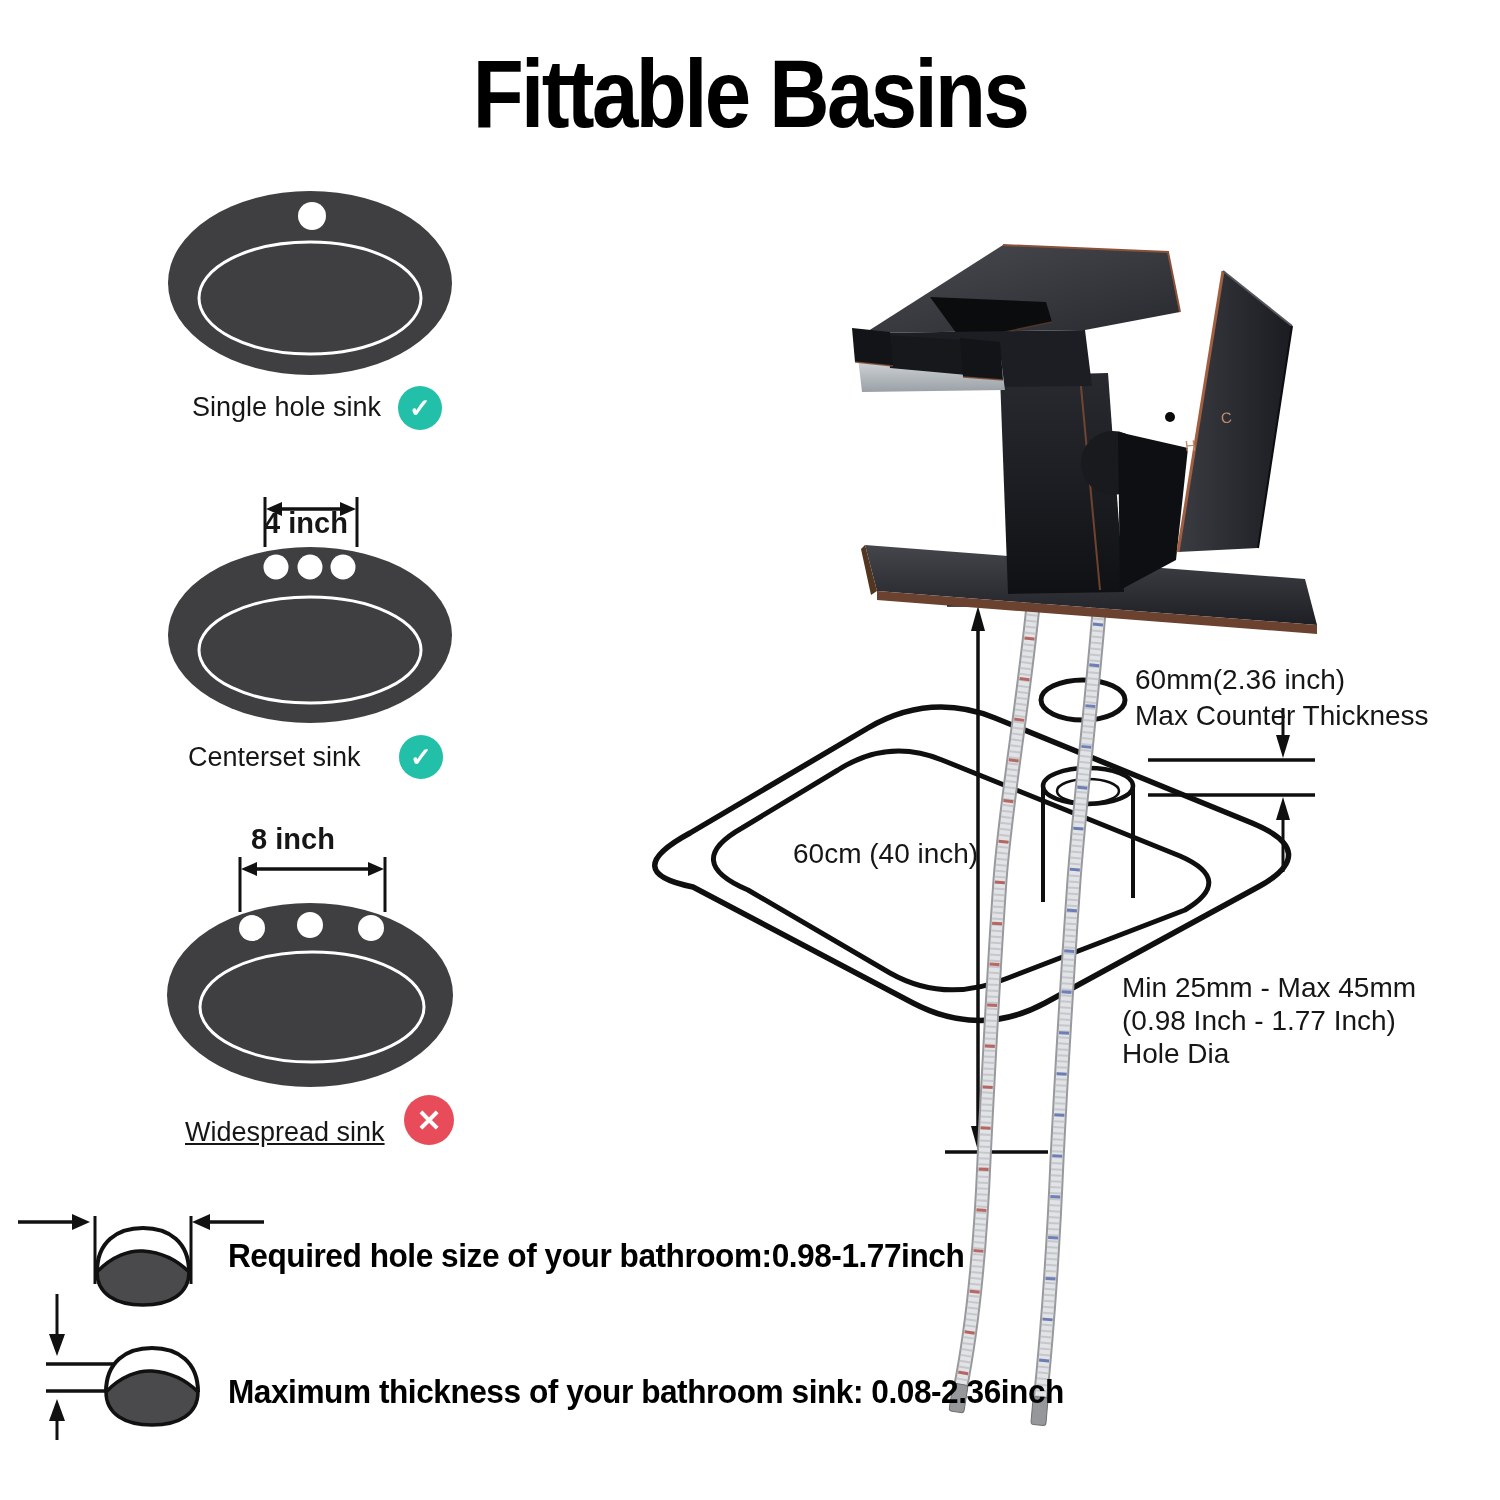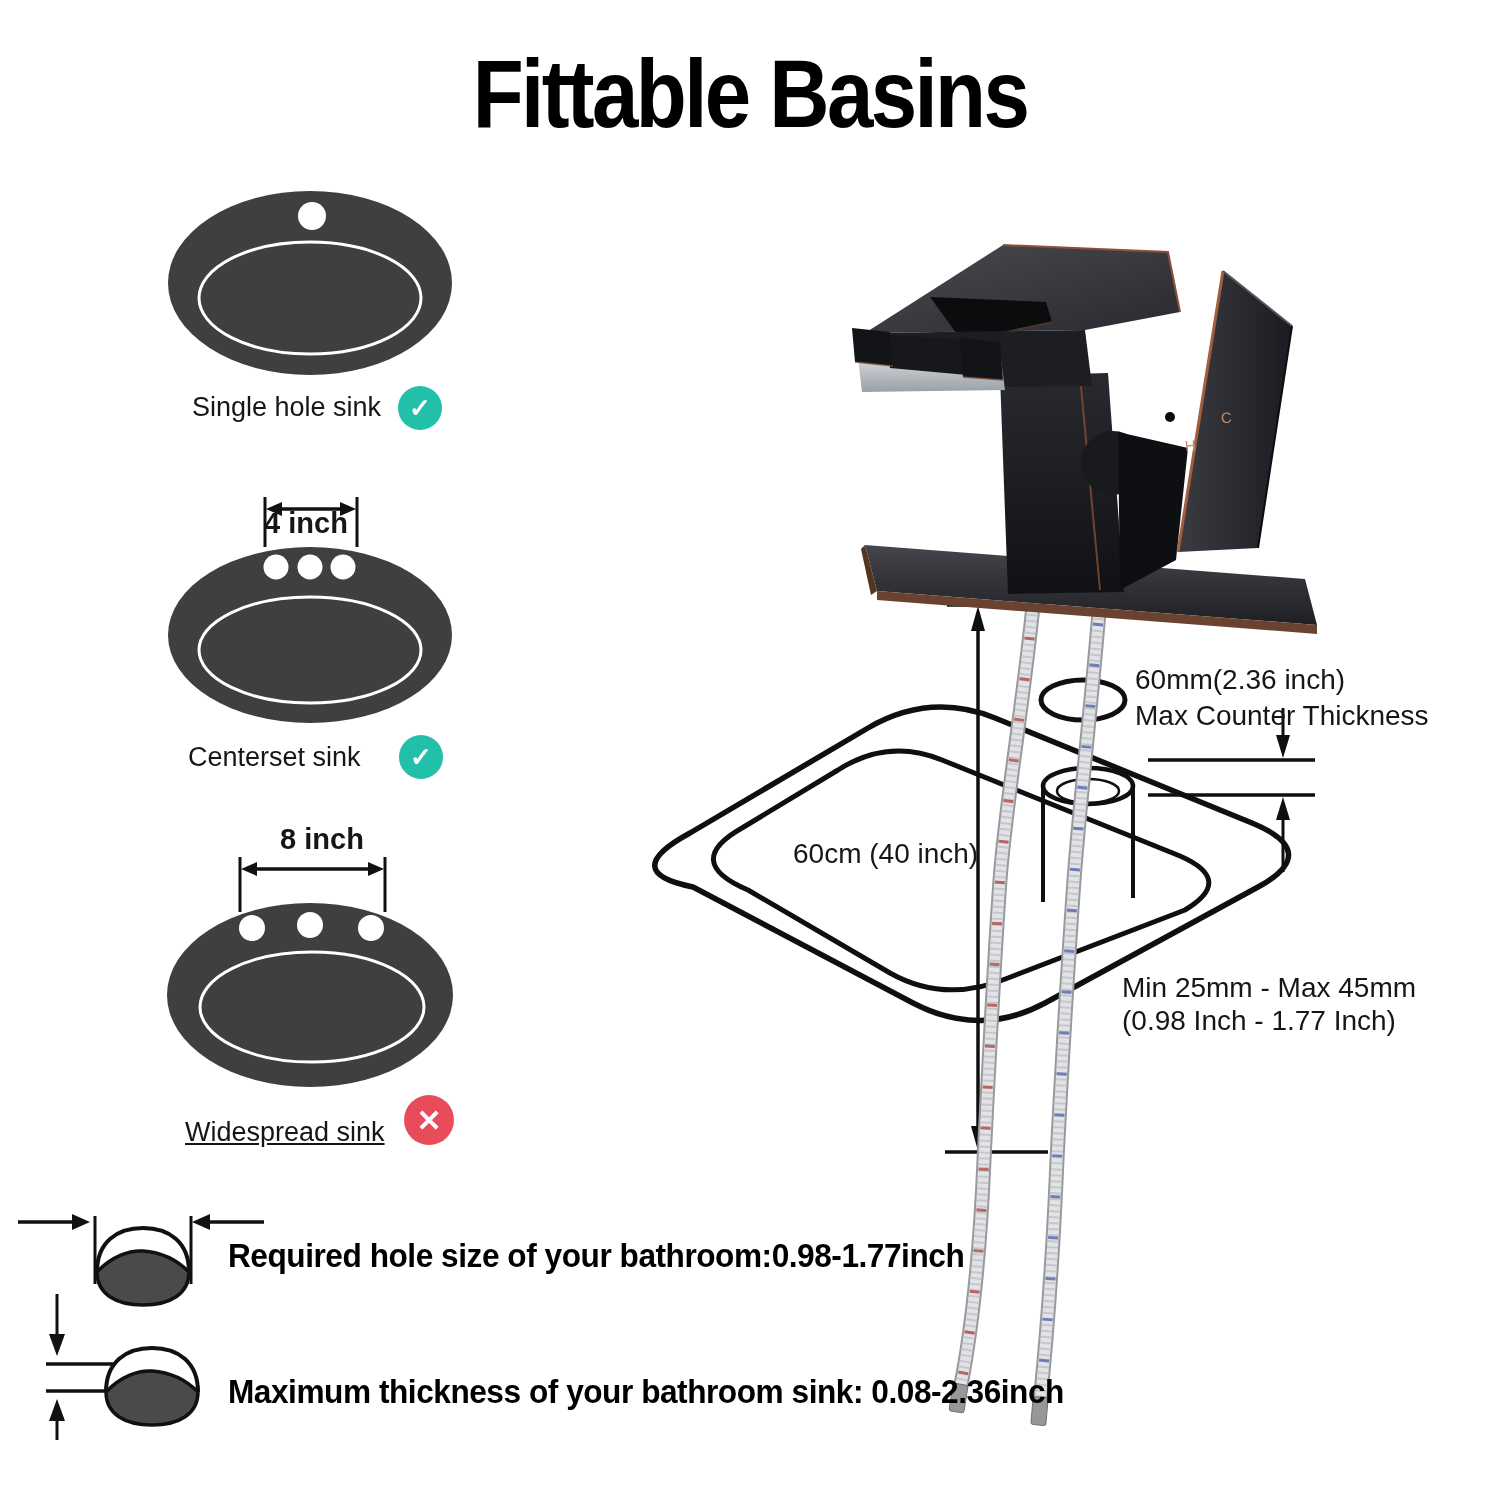--- a/index.html
+++ b/index.html
@@ -195,36 +195,37 @@
   <div class="badge check" style="left:398px;top:386px;">
     <span>✓</span>
   </div>
 
   <div class="txt dim" style="left:246px;top:463px;width:120px;margin-top:44px;">4 inch</div>
   <div class="txt lbl" style="left:188px;top:742px;">Centerset sink</div>
   <div class="badge check" style="left:399px;top:735px;">
     <span>✓</span>
   </div>
 
-  <div class="txt dim" style="left:262px;top:823px;width:120px;">8 inch</div>
+  <div class="txt dim" style="left:233px;top:823px;width:120px;">8 inch</div>
   <div class="txt lbl" style="left:185px;top:1117px;text-decoration:underline;">Widespread sink</div>
   <div class="badge cross" style="left:404px;top:1095px;">
     <span>✕</span>
   </div>
 
   <div class="txt ann" style="left:1135px;top:662px;">
     <div>60mm(2.36 inch)</div>
     <div>Max Counter Thickness</div>
   </div>
 
   <div class="txt ann" style="left:793px;top:836px;">60cm (40 inch)</div>
 
   <div class="txt ann3" style="left:1122px;top:971px;">
     <div>Min 25mm - Max 45mm</div>
     <div>(0.98 Inch - 1.77 Inch)</div>
+    <div>Hole Dia</div>
   </div>
 
   <div class="hc" style="left:1185px;top:437px;transform:rotate(-6deg);">H</div>
   <div class="hc" style="left:1221px;top:409px;transform:rotate(-6deg);">C</div>
 
   <div class="txt note" style="left:228px;top:1236px;">Required hole size of your bathroom:0.98-1.77inch</div>
   <div class="txt note" style="left:228px;top:1372px;">Maximum thickness of your bathroom sink: 0.08-2.36inch</div>
 
 </div>
 

